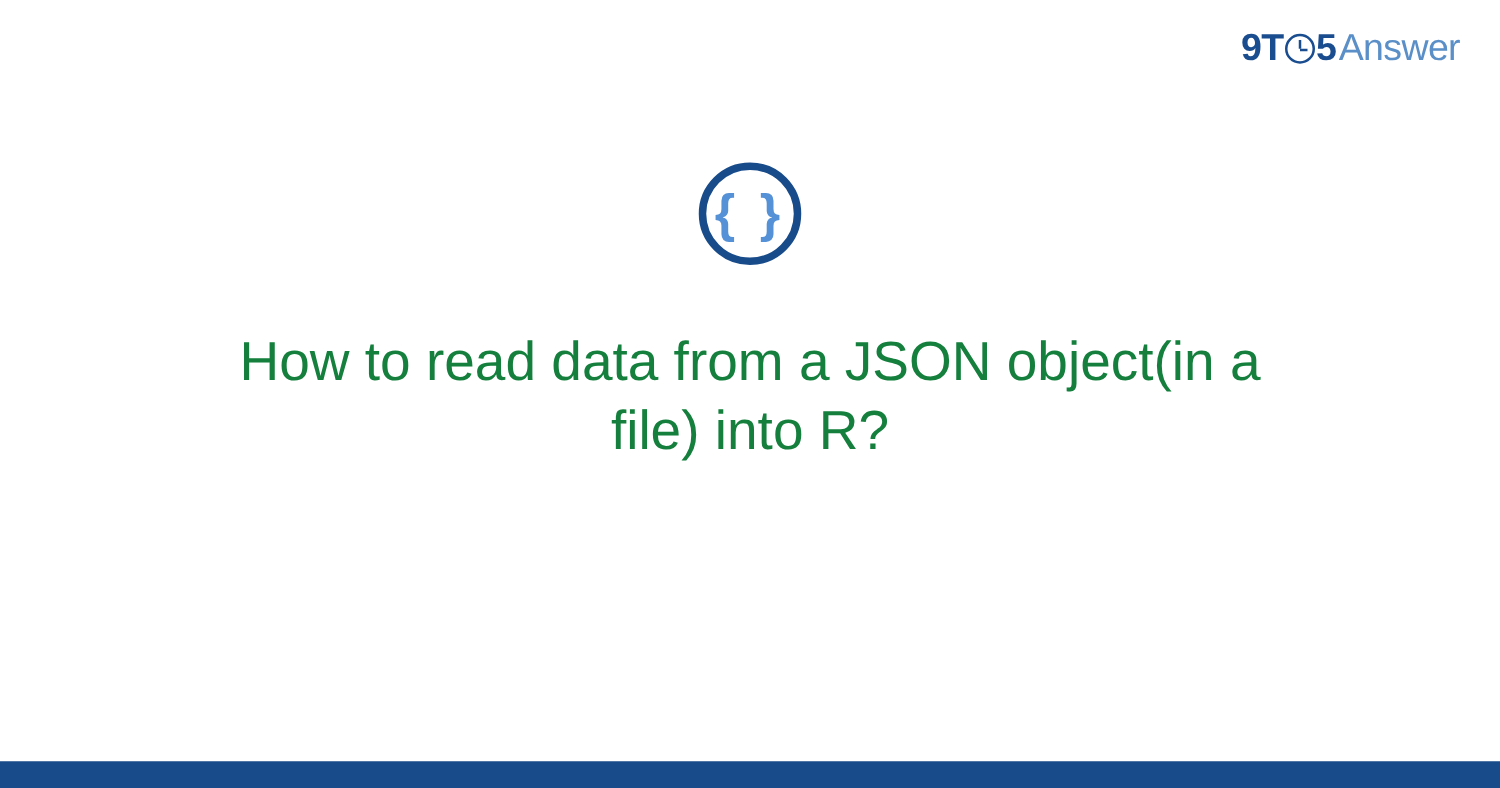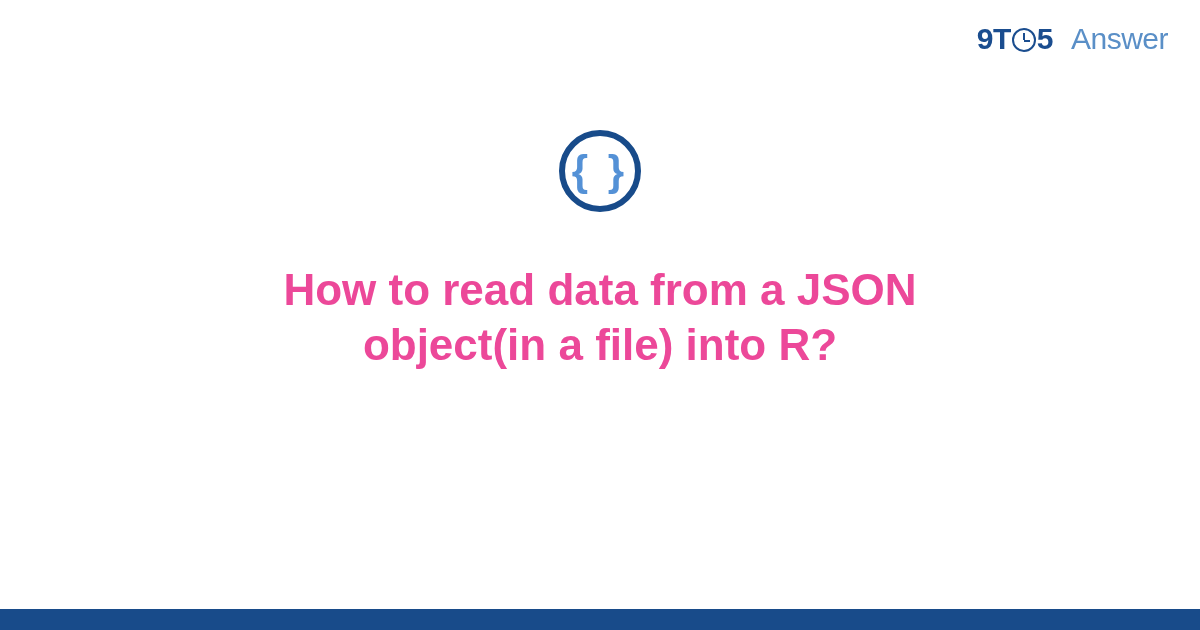--- a/index.html
+++ b/index.html
@@ -65,21 +65,21 @@
       top: 10px;
       left: 50%;
     }
     .logo-five {
       color: #1a4d8f;
       font-weight: 700;
     }
     .logo-answer {
       color: #5a8fc7;
       font-weight: 400;
-      margin-left: 18px;
+      margin-left: 2px;
     }
     .center-content {
       position: absolute;
       top: 130px;
       left: 0;
       right: 0;
       display: flex;
       flex-direction: column;
       align-items: center;
     }
@@ -96,22 +96,22 @@
     .braces {
       font-size: 42px;
       font-weight: 700;
       color: #5491d6;
       letter-spacing: 4px;
       line-height: 1;
       font-family: "Segoe UI", Arial, sans-serif;
     }
     .title {
       font-size: 44px;
-      font-weight: 700;
-      color: #ec4899;
+      font-weight: 400;
+      color: #15803d;
       text-align: center;
       line-height: 1.25;
       max-width: 900px;
       padding: 0 40px;
     }
     .bottom-bar {
       position: absolute;
       bottom: 0;
       left: 0;
       right: 0;

